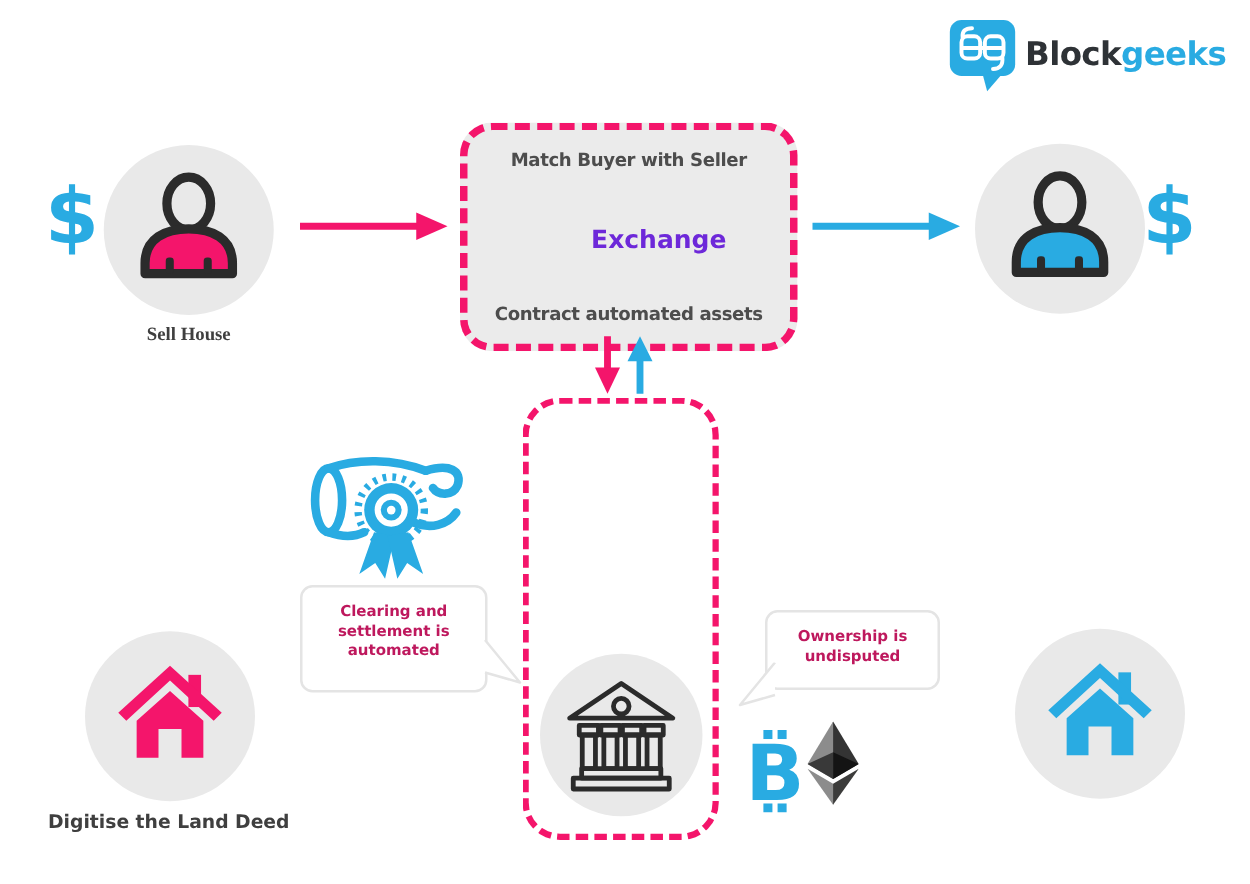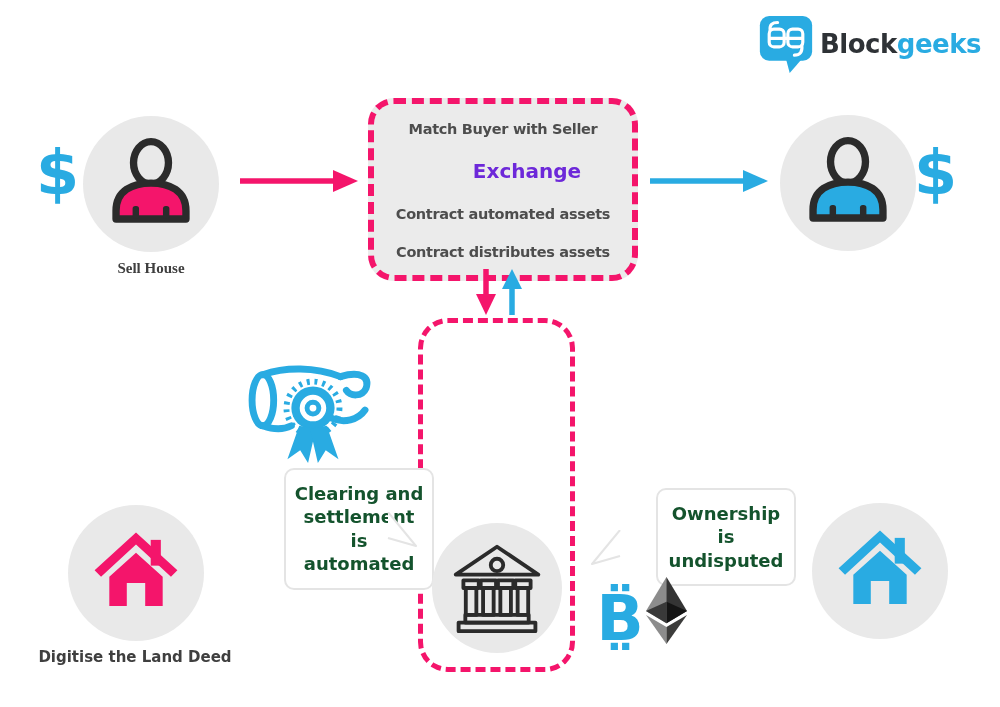--- a/index.html
+++ b/index.html
@@ -29,22 +29,22 @@
                   display:flex; flex-direction:column; justify-content:space-between;
                   align-items:center; padding:17px 4px 15px; text-align:center; }
   .exchange-box .step { font-size:14.5px; font-weight:bold; color:#4d4d4d;
                         letter-spacing:-0.3px; white-space:nowrap; }
   .exchange-box .hl { font-size:20px; font-weight:bold; color:#6d28d9;margin-left:48px; }
 
   .lower-box { left:418px; top:318px; width:157px; height:354px;
                border:5px dashed #F4156B; border-radius:30px; }
 
   .bubble { background:#fff; border:2px solid #e4e4e4; border-radius:10px;
-            text-align:center; font-size:18px; font-weight:bold; color:#14532d;
-            line-height:1.3; padding:12px 8px;margin-left:44px; }
+            text-align:center; font-size:12px; font-weight:bold; color:#be185d;
+            line-height:1.3; padding:12px 8px; }
   .bubble-left  { left:240px; top:468px; width:150px; min-height:86px; }
   .bubble-right { left:612px; top:488px; width:140px; min-height:64px; }
 
   .cap-label { font-size:15px; font-weight:bold; color:#3f3f3f; text-align:center;
                white-space:nowrap; }
 </style>
 </head>
 <body>
 
 <div class="stage">
@@ -78,21 +78,20 @@
 
   <svg class="abs" style="left:237px; top:169px;" width="122" height="24">
     <line x1="3" y1="12" x2="98" y2="12" stroke="#F4156B" stroke-width="5.5"></line>
     <polygon points="96,1 121,12 96,23" fill="#F4156B"></polygon>
   </svg>
 
   <div class="abs exchange-box">
     <div class="step">Match Buyer with Seller</div>
     <div class="hl">Exchange</div>
     <div class="step">Contract automated assets</div>
-    <div class="step">Contract distributes assets</div>
   </div>
 
   <svg class="abs" style="left:647px; top:169px;" width="122" height="24">
     <line x1="3" y1="12" x2="98" y2="12" stroke="#29ABE2" stroke-width="5.5"></line>
     <polygon points="96,1 121,12 96,23" fill="#29ABE2"></polygon>
   </svg>
 
   <div class="abs circle big" style="left:780px; top:115px;">
     <svg width="92" height="100" viewBox="0 0 100 100">
       <ellipse cx="50" cy="27" rx="19" ry="23" fill="none" stroke="#2b2b2b" stroke-width="8"></ellipse>

